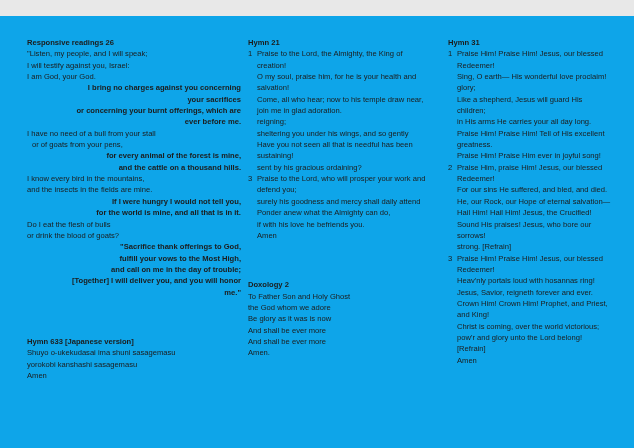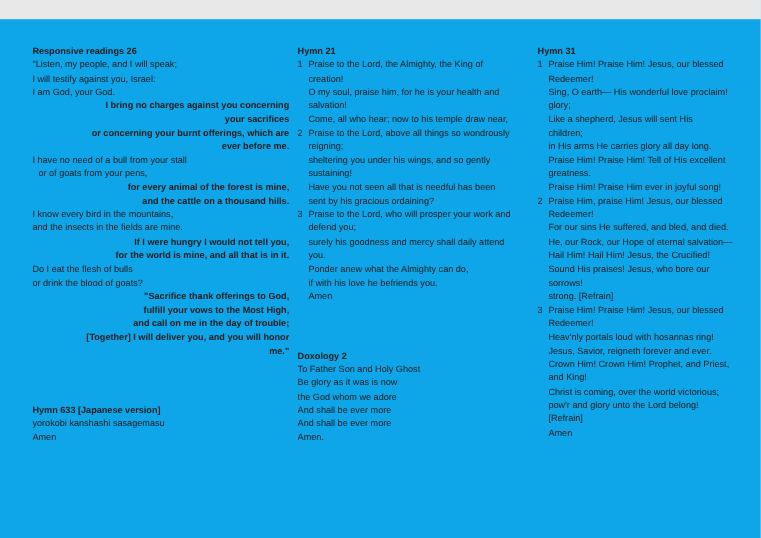--- a/index.html
+++ b/index.html
@@ -59,66 +59,66 @@
           <div class="line ind0">Do I eat the flesh of bulls</div>
           <div class="line ind0">or drink the blood of goats?</div>
           <div class="line ind3 bold">"Sacrifice thank offerings to God,</div>
           <div class="line ind3 bold">fulfill your vows to the Most High,</div>
           <div class="line ind3 bold">and call on me in the day of trouble;</div>
           <div class="line ind0 bold">[Together] I will deliver you, and you will honor</div>
           <div class="line ind1 bold">me."</div>
         </div>
         <div class="block plain">
           <div class="heading">Hymn 633 [Japanese version]</div>
+          <div class="line">Shuyo o-ukekudasai ima shuni sasagemasu</div>
           <div class="line">yorokobi kanshashi sasagemasu</div>
           <div class="line">Amen</div>
         </div>
       </div>
       <div class="col col-1">
         <div class="block hymn">
           <div class="heading">Hymn 21</div>
           <div class="line numline"><span class="vnum">1</span>Praise to the Lord, the Almighty, the King of</div>
           <div class="line cont">creation!</div>
           <div class="line cont">O my soul, praise him, for he is your health and</div>
           <div class="line cont">salvation!</div>
           <div class="line cont">Come, all who hear; now to his temple draw near,</div>
-          <div class="line numline"><span class="vnum">2</span>Praise to the Lord, above all things so wondrously</div>
+          <div class="line cont">join me in glad adoration.</div>
           <div class="line cont">reigning;</div>
           <div class="line cont">sheltering you under his wings, and so gently</div>
+          <div class="line cont">Have you not seen all that is needful has been</div>
           <div class="line cont">sustaining!</div>
-          <div class="line cont">Have you not seen all that is needful has been</div>
           <div class="line cont">sent by his gracious ordaining?</div>
           <div class="line numline"><span class="vnum">3</span>Praise to the Lord, who will prosper your work and</div>
           <div class="line cont">defend you;</div>
           <div class="line cont">surely his goodness and mercy shall daily attend</div>
-          <div class="line cont">you.</div>
           <div class="line cont">Ponder anew what the Almighty can do,</div>
           <div class="line cont">if with his love he befriends you.</div>
           <div class="line cont">Amen</div>
         </div>
         <div class="block plain">
           <div class="heading">Doxology 2</div>
           <div class="line">To Father Son and Holy Ghost</div>
+          <div class="line">the God whom we adore</div>
           <div class="line">Be glory as it was is now</div>
-          <div class="line">the God whom we adore</div>
           <div class="line">And shall be ever more</div>
           <div class="line">And shall be ever more</div>
           <div class="line">Amen.</div>
         </div>
       </div>
       <div class="col col-2">
         <div class="block hymn">
           <div class="heading">Hymn 31</div>
           <div class="line numline"><span class="vnum">1</span>Praise Him! Praise Him! Jesus, our blessed</div>
           <div class="line cont">Redeemer!</div>
           <div class="line cont">Sing, O earth— His wonderful love proclaim!</div>
           <div class="line cont">glory;</div>
-          <div class="line cont">Like a shepherd, Jesus will sent His</div>
+          <div class="line cont">Like a shepherd, Jesus will guard His</div>
           <div class="line cont">children;</div>
-          <div class="line cont">in His arms He carries glory all day long.</div>
+          <div class="line cont">in His arms He carries your all day long.</div>
           <div class="line cont">Praise Him! Praise Him! Tell of His excellent</div>
           <div class="line cont">greatness.</div>
           <div class="line cont">Praise Him! Praise Him ever in joyful song!</div>
           <div class="line numline"><span class="vnum">2</span>Praise Him, praise Him! Jesus, our blessed</div>
           <div class="line cont">Redeemer!</div>
           <div class="line cont">For our sins He suffered, and bled, and died.</div>
           <div class="line cont">He, our Rock, our Hope of eternal salvation—</div>
           <div class="line cont">Hail Him! Hail Him! Jesus, the Crucified!</div>
           <div class="line cont">Sound His praises! Jesus, who bore our</div>
           <div class="line cont">sorrows!</div>

